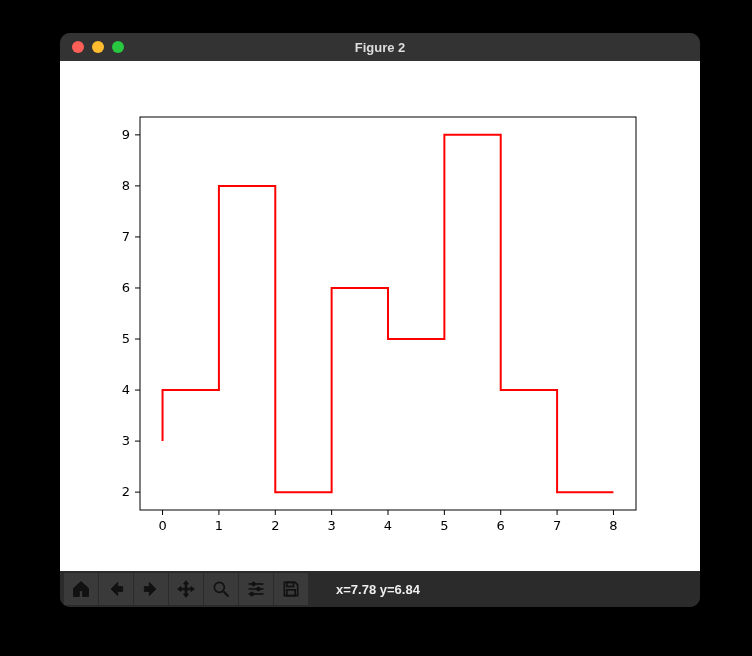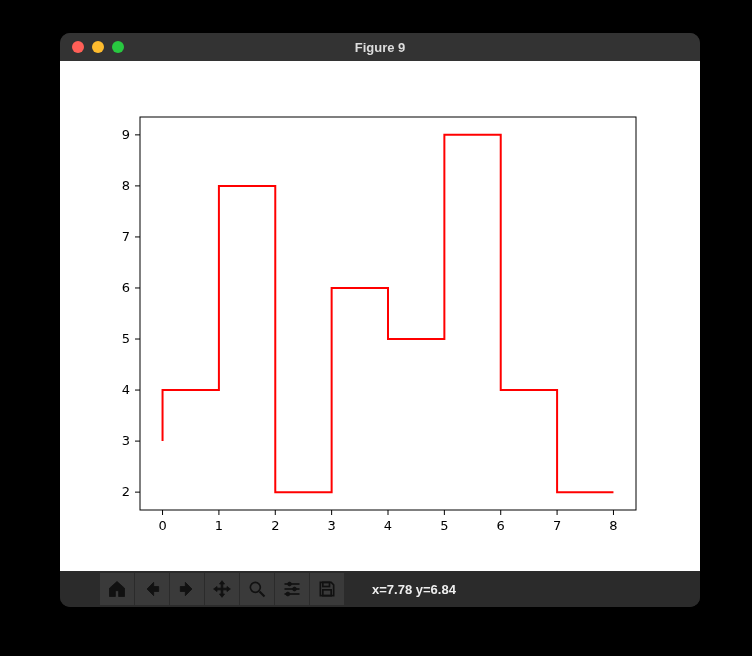--- a/index.html
+++ b/index.html
@@ -52,21 +52,20 @@
     background: #ffffff;
     width: 640px;
     height: 510px;
   }
   svg.plot { display: block; }
   .toolbar {
     height: 36px;
     background: #2b2b2b;
     display: flex;
     align-items: center;
-    padding-left: 36px;
   }
   .tool-btn {
     width: 34px;
     height: 32px;
     display: flex;
     align-items: center;
     justify-content: center;
     background: #3a3a3a;
     margin-left: 1px;
     color: #141414;
@@ -90,21 +89,21 @@
 <body>
 
 <div class="window">
 
   <div class="titlebar">
     <div class="traffic">
       <div class="dot red"></div>
       <div class="dot yellow"></div>
       <div class="dot green"></div>
     </div>
-    <div class="title">Figure 9</div>
+    <div class="title">Figure 2</div>
   </div>
 
   <div class="canvas-area">
     <svg class="plot" id="plot-svg" width="640" height="510">
         <rect x="80" y="56" width="496" height="393" fill="#fff" stroke="#000" stroke-width="1"></rect>
         <line x1="102.54545454545455" y1="449" x2="102.54545454545455" y2="454" stroke="#000" stroke-width="1"></line>
         <text x="102.54545454545455" y="469" text-anchor="middle" class="tick-label">0</text>
         <line x1="158.90909090909088" y1="449" x2="158.90909090909088" y2="454" stroke="#000" stroke-width="1"></line>
         <text x="158.90909090909088" y="469" text-anchor="middle" class="tick-label">1</text>
         <line x1="215.27272727272725" y1="449" x2="215.27272727272725" y2="454" stroke="#000" stroke-width="1"></line>

